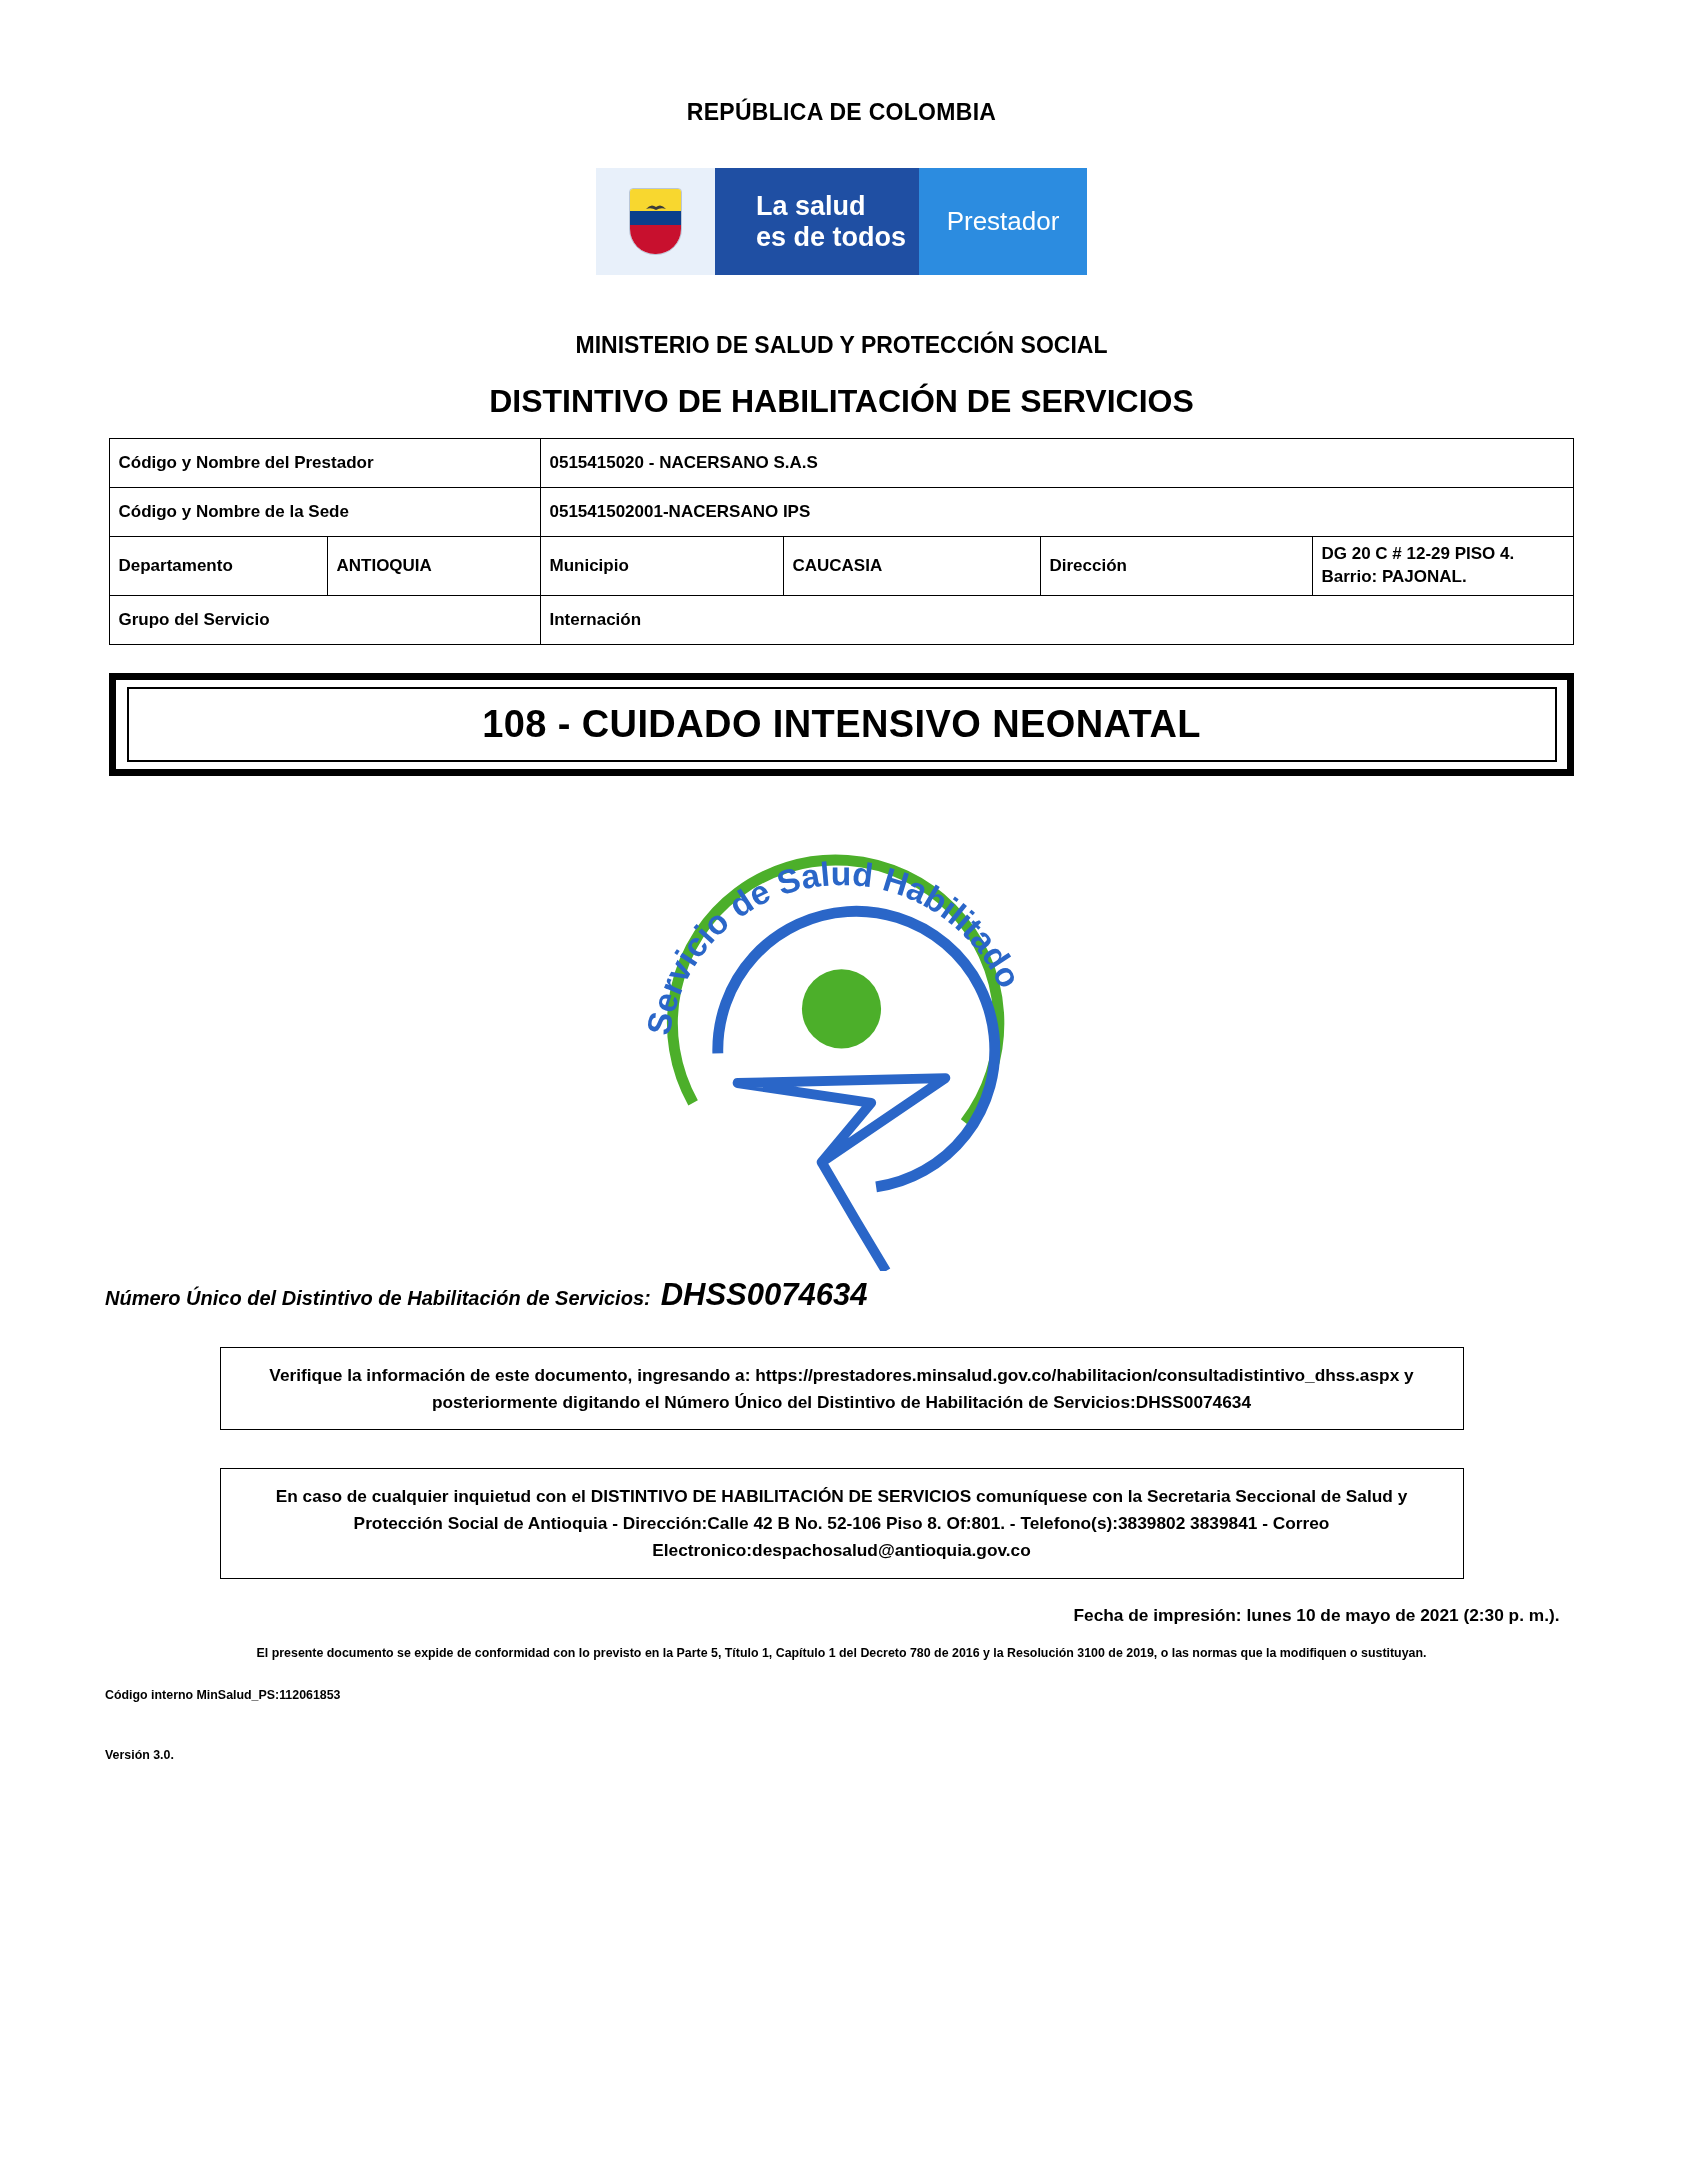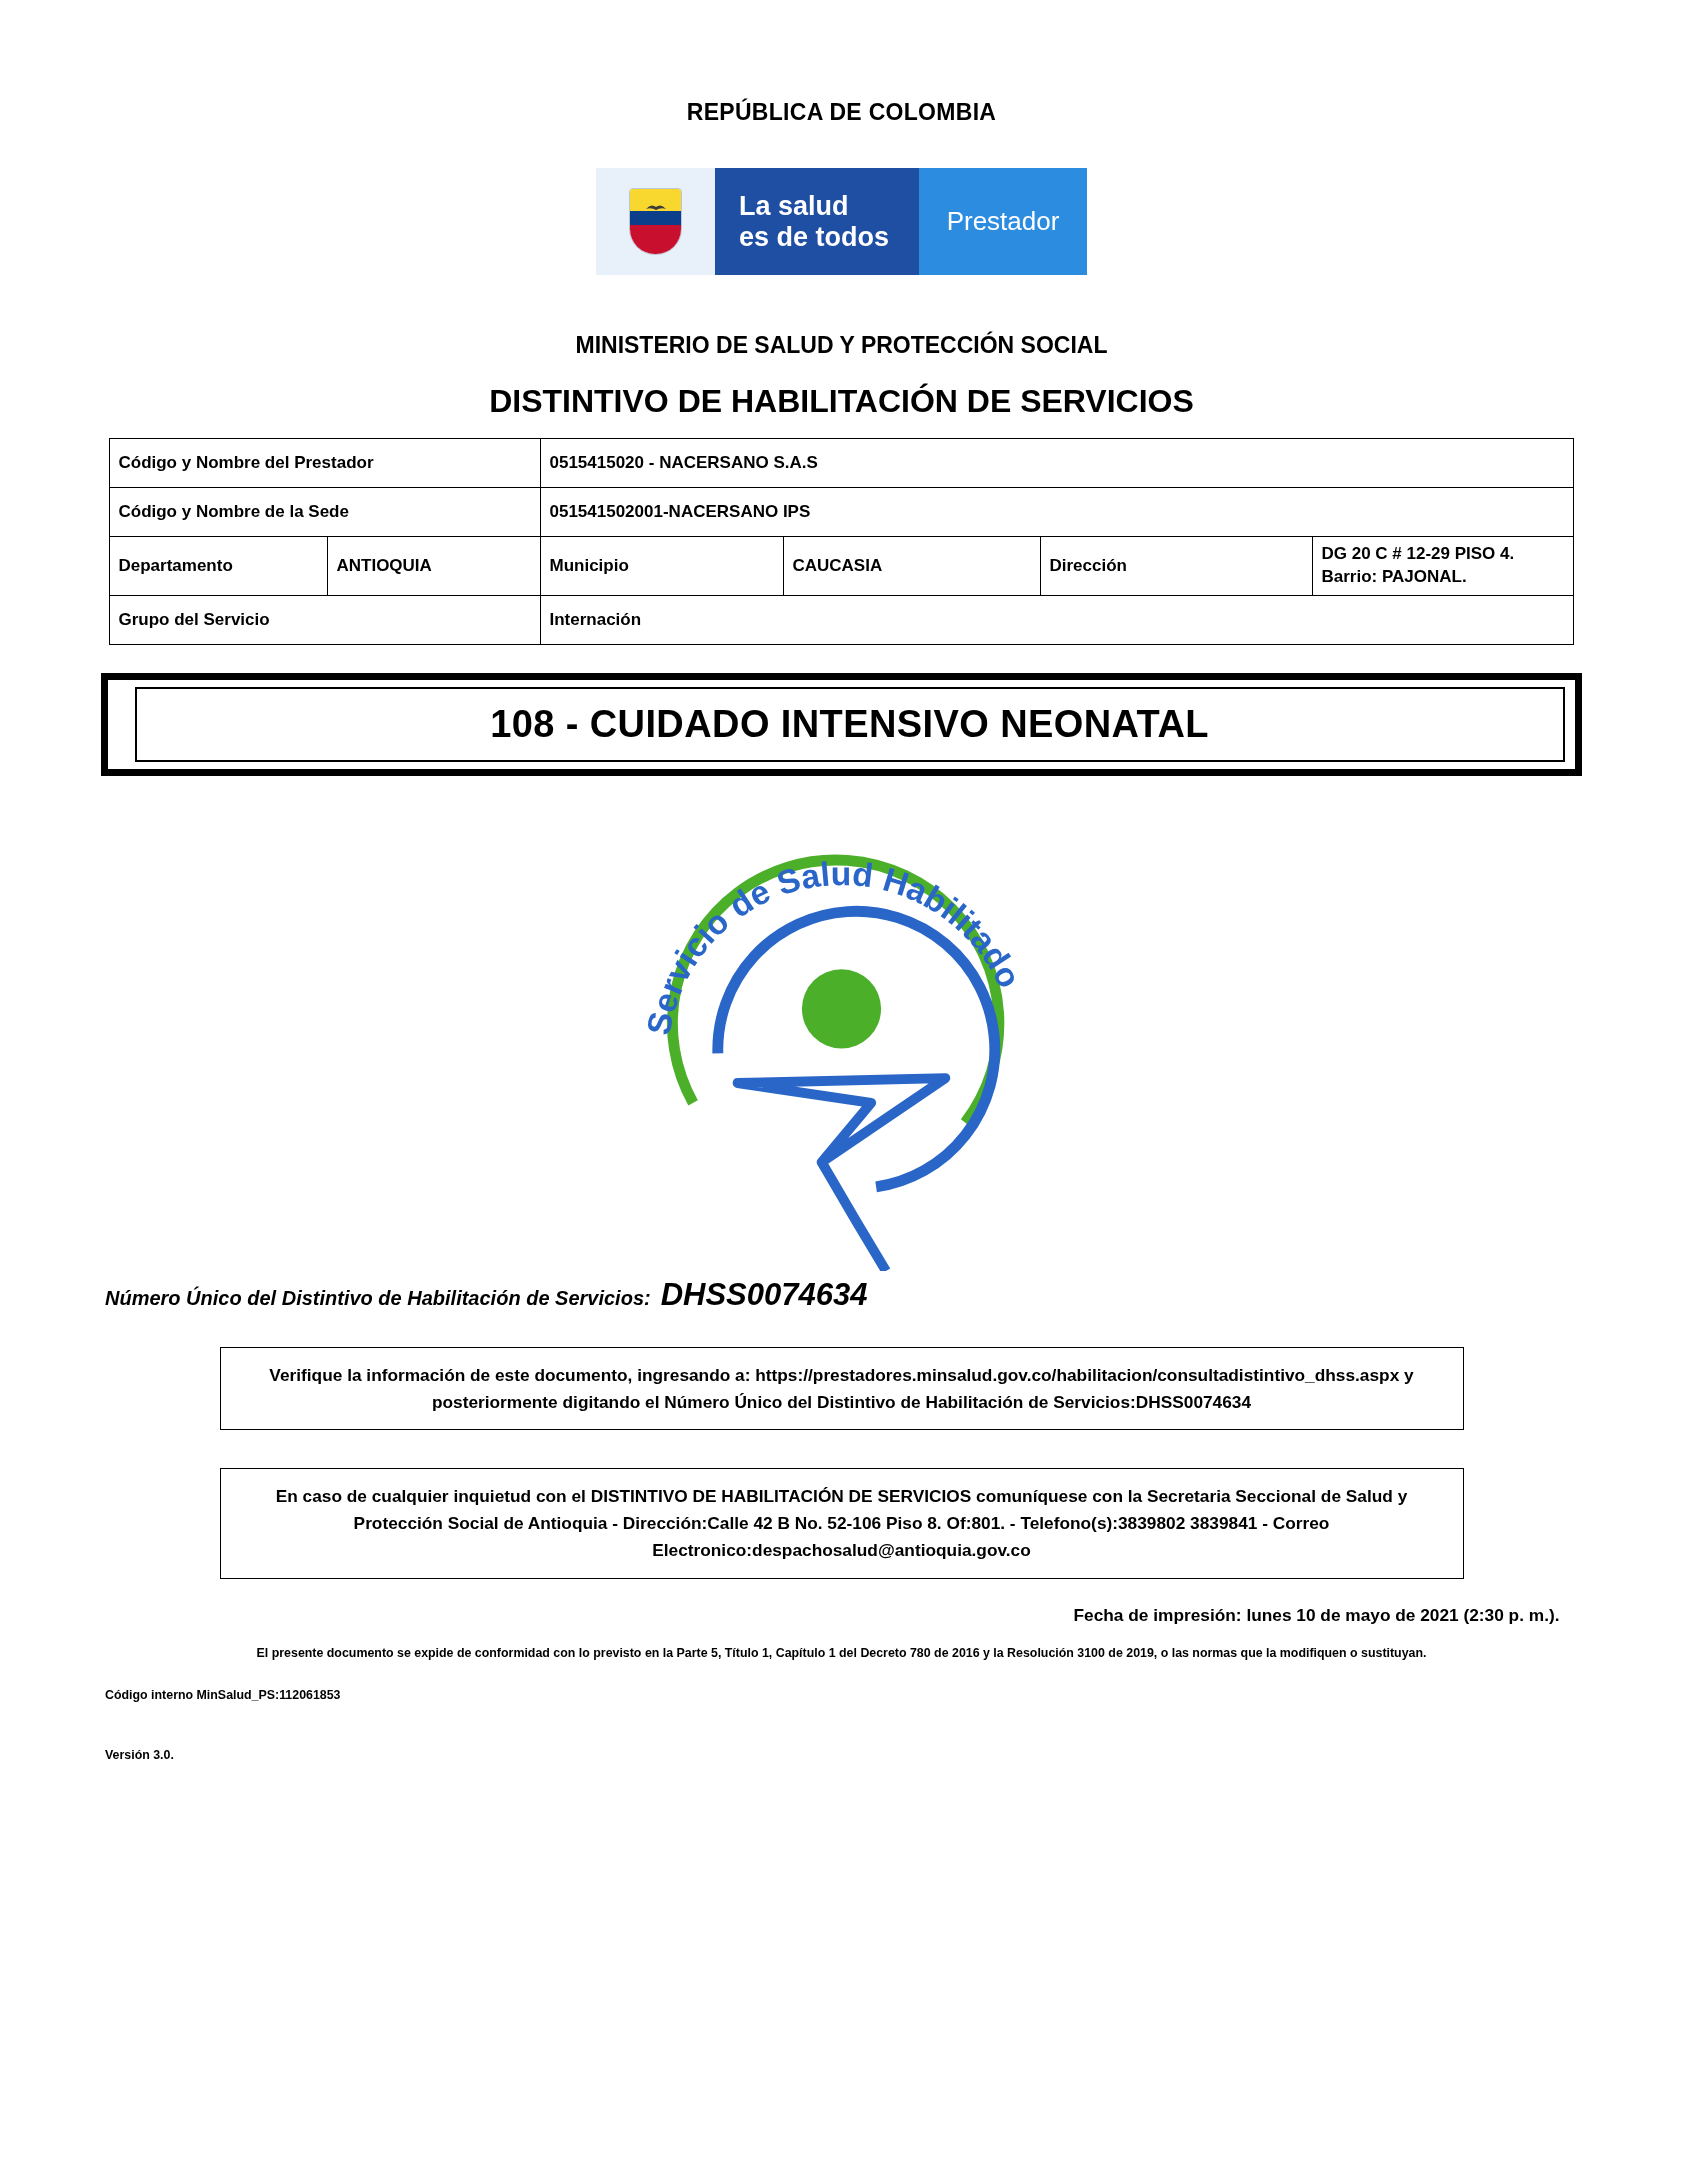--- a/index.html
+++ b/index.html
@@ -70,21 +70,21 @@
     transform: translateX(-50%);
     width: 22px; height: 16px;
   }
   .logo-mid {
     background: #1f4fa3;
     flex: 1;
     color: #ffffff;
     display: flex;
     flex-direction: column;
     justify-content: center;
-    padding-left: 24px;
+    padding-left: 41px;
     font-size: 27px;
     font-weight: bold;
     line-height: 1.12;
   }
   .logo-right {
     background: #2c8ce0;
     width: 168px;
     color: #ffffff;
     display: flex;
     align-items: center;
@@ -122,21 +122,20 @@
   .row-tall td { height: 61px; }
 
   .service-banner {
     margin: 28px auto 0 auto;
     width: 1451px;
     border: 7px solid #000000;
     height: 89px;
     display: flex;
     align-items: center;
     justify-content: center;
-    padding-left: 16px;
   }
   .service-banner .inner {
     border: 2px solid #000000;
     width: 1426px;
     height: 71px;
     display: flex;
     align-items: center;
     justify-content: center;
     font-size: 38px;
     font-weight: bold;

